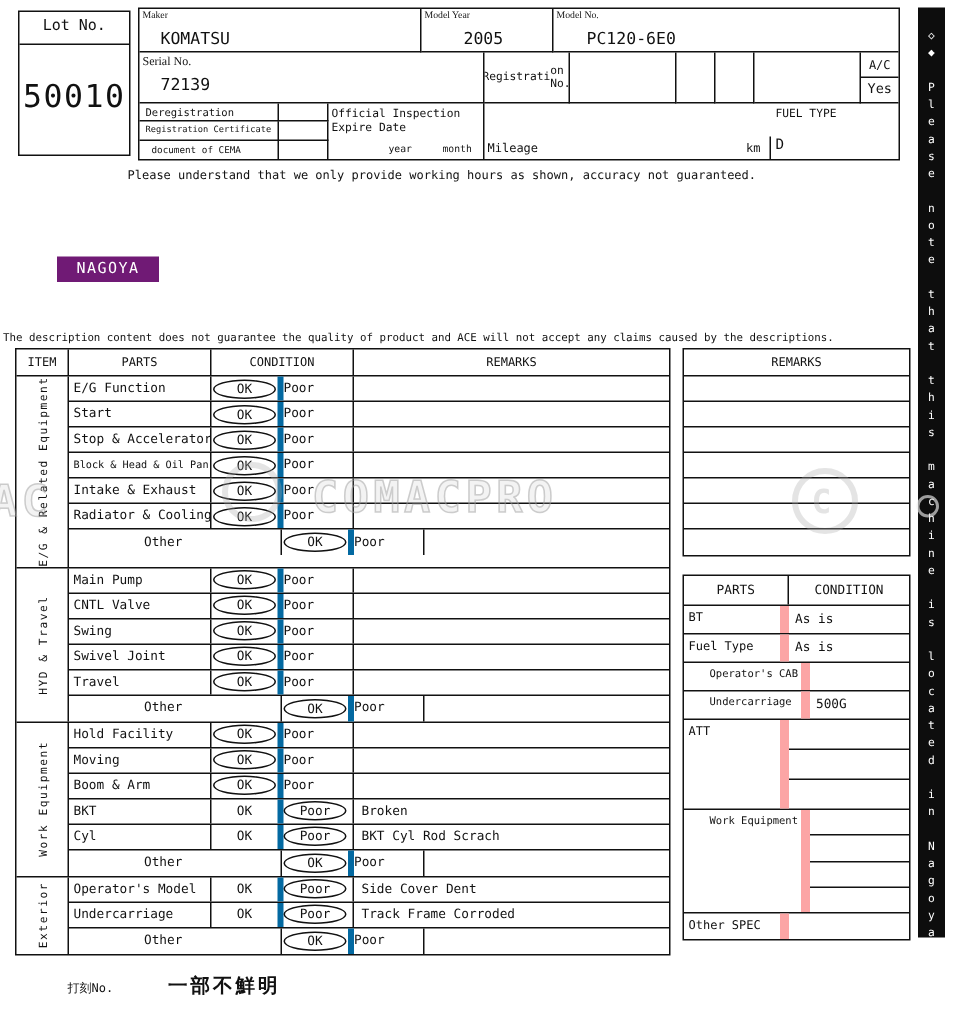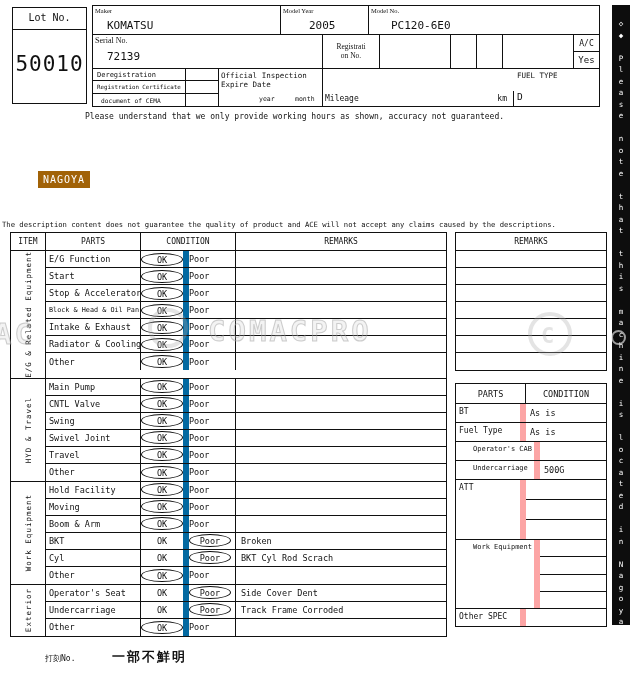--- a/index.html
+++ b/index.html
@@ -12,45 +12,45 @@
   .lot-box{left:12px;top:7px;width:75px;height:97px;border:1.5px solid #111;}
   .lot-label{height:21px;border-bottom:1.5px solid #111;text-align:center;font-size:10px;line-height:20px;}
   .lot-number{text-align:center;font-size:21px;margin-top:22px;letter-spacing:1px;}
 
   
   .hdr{left:92px;top:5px;width:508px;height:102px;border:1px solid #111;}
   .cell{position:absolute;box-sizing:border-box;overflow:hidden;}
   .clab{position:absolute;top:1px;left:2px;font-size:6.5px;white-space:nowrap;font-family:Liberation Serif, serif;}
   .cval{position:absolute;font-size:11px;white-space:nowrap;}
   .small-lab{font-size:8px;}
-  .regwrap{display:flex;flex-direction:column;align-items:center;justify-content:center;height:100%;font-size:7.5px;line-height:8.5px;font-family:Liberation Serif, serif;}
+  .regwrap{display:flex;flex-direction:row;align-items:center;justify-content:center;height:100%;font-size:7.5px;line-height:8.5px;}
   .cen{display:flex;align-items:center;justify-content:center;height:100%;}
 
   
   .note1{left:85px;top:112px;font-size:8px;white-space:nowrap;}
-  .badge{left:38px;top:171px;width:52px;height:17px;background:#a16207;color:#fff;
+  .badge{left:38px;top:171px;width:68px;height:17px;background:#701a75;color:#fff;
          font-size:10px;display:flex;align-items:center;justify-content:center;letter-spacing:1px;}
   .note2{left:2px;top:220px;font-size:7.2px;white-space:nowrap;}
 
   
   .insp{left:10px;top:232px;width:437px;border:1px solid #111;}
   .ihead{display:flex;height:17px;border-bottom:1px solid #111;font-size:8px;}
   .ihead>div{display:flex;align-items:center;justify-content:center;box-sizing:border-box;}
   .h-item{width:35px;} .h-parts{width:95px;} .h-cond{width:95px;} .h-rem{flex:1;}
   .grp{display:flex;border-bottom:1px solid #111;}
   .grp.last{border-bottom:none;}
   .vcell{width:35px;border-right:1px solid #111;display:flex;align-items:center;justify-content:center;box-sizing:border-box;}
   .vtext{writing-mode:vertical-rl;transform:rotate(180deg);font-size:7.5px;letter-spacing:1px;white-space:nowrap;}
   .grows{flex:1;display:flex;flex-direction:column;}
   .irow{display:flex;height:17px;border-bottom:1px solid #111;box-sizing:border-box;}
-  .irow:last-child{border-bottom:none;}
+  .irow:last-child{border-bottom:none;margin-left:47px;}
   .c-part{width:95px;border-right:1px solid #111;box-sizing:border-box;font-size:8.5px;
           display:flex;align-items:center;padding-left:3px;white-space:nowrap;overflow:hidden;}
   .c-part.tiny{font-size:6.8px;}
-  .c-ok{width:48px;border-right:6px solid #0369a1;box-sizing:border-box;display:flex;align-items:center;justify-content:center;}
+  .c-ok{width:48px;border-right:4px solid #0369a1;box-sizing:border-box;display:flex;align-items:center;justify-content:center;}
   .c-poor{width:47px;border-right:1px solid #111;box-sizing:border-box;display:flex;align-items:center;}
   .c-remark{flex:1;font-size:8.5px;display:flex;align-items:center;padding-left:5px;white-space:nowrap;overflow:hidden;}
   .plain{font-size:8.5px;}
   .circ{display:inline-block;width:42px;height:13px;border:1.5px solid #111;border-radius:50%;
         line-height:12px;text-align:center;font-size:8.5px;box-sizing:border-box;}
 
   
   .rpanel{left:455px;top:232px;width:152px;border:1px solid #111;}
   .rhead{height:17px;border-bottom:1px solid #111;font-size:8px;display:flex;align-items:center;justify-content:center;}
   .rrow{height:17px;border-bottom:1px solid #111;box-sizing:border-box;}
@@ -387,21 +387,21 @@
               <div class="c-remark"></div>
             </div>
           </div>
         </div>
         <div class="grp last">
           <div class="vcell">
             <span class="vtext">Exterior</span>
           </div>
           <div class="grows">
             <div class="irow">
-              <div class="c-part">Operator's Seat</div>
+              <div class="c-part">Operator's Model</div>
               <div class="c-ok">
                 <span class="plain">OK</span>
               </div>
               <div class="c-poor">
                 <span class="circ">Poor</span>
               </div>
               <div class="c-remark">Side Cover Dent</div>
             </div>
             <div class="irow">
               <div class="c-part">Undercarriage</div>

